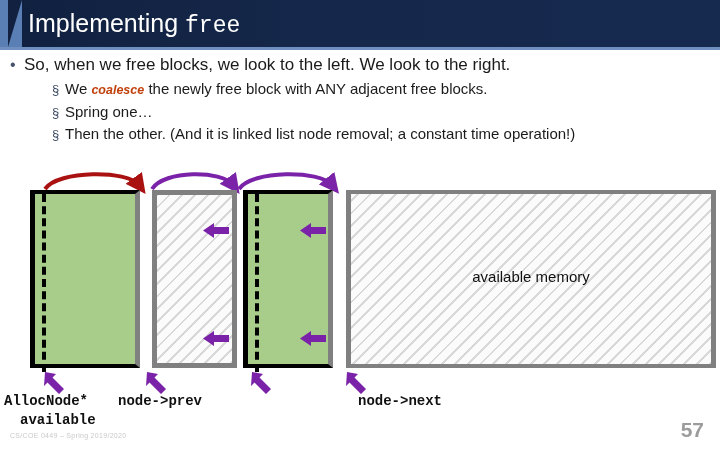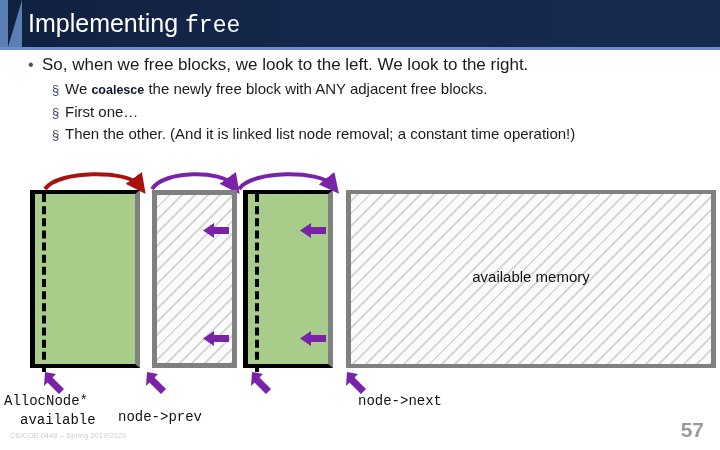--- a/index.html
+++ b/index.html
@@ -36,38 +36,38 @@
     font-size:23px;
   }
   #title-underline{
     position:absolute;left:0;top:47px;width:720px;height:3px;
     background:#6f8fc0;
   }
   
   #bullets{position:absolute;left:0;top:54px;width:720px;}
   .lvl1{
     position:relative;
-    margin:0 0 4px 28px;
+    margin:0 0 4px 10px;
     font-size:17px;color:#1b1b1b;line-height:21px;
     white-space:nowrap;
   }
   .lvl1 .b{
     display:inline-block;width:14px;color:#44526b;font-size:16px;
   }
   .lvl2{
     position:relative;
     margin:0 0 2px 52px;
     font-size:15px;color:#1b1b1b;line-height:19px;
     white-space:nowrap;
   }
   .lvl2 .b{
     display:inline-block;width:13px;color:#3b4a63;font-size:13px;
   }
   .kw{
-    color:#0f172a;font-weight:bold;font-size:12.5px;
+    color:#c2410c;font-weight:bold;font-size:12.5px;font-style:italic;
   }
   
   #diagram{position:absolute;left:0;top:168px;width:580px;height:235px;}
   .block{
     position:absolute;top:22px;height:178px;
     box-sizing:border-box;
   }
   .block.alloc{
     background:#a8cd8a;
     border-left:5px solid #000000;
@@ -100,25 +100,25 @@
   
   #arc-layer{position:absolute;left:0;top:0;width:720px;height:60px;}
   
   .larrow{position:absolute;width:26px;height:15px;}
   
   .uarrow{position:absolute;width:22px;height:24px;}
   
   .codelabel{
     position:absolute;
     font-family:"Liberation Mono", monospace;
-    font-size:14px;color:#111111;white-space:nowrap;
+    font-size:14px;color:#111111;white-space:nowrap;font-weight:bold;
   }
   #label-allocnode{left:4px;top:393px;}
   #label-alloclist{left:20px;top:412px;}
-  #label-nodeprev{left:118px;top:409px;}
+  #label-nodeprev{left:118px;top:393px;}
   #label-nodenext{left:358px;top:393px;}
   
   #footer-course{
     position:absolute;left:10px;top:432px;
     font-size:7px;color:#c9c9c9;letter-spacing:.3px;white-space:nowrap;
   }
   #slide-number{
     position:absolute;right:16px;top:418px;
     font-size:21px;color:#9c9c9c;font-weight:bold;
   }
@@ -140,21 +140,21 @@
 
   <div class="lvl1">
     <span class="b">•</span><span>So, when we free blocks, we look to the left. We look to the right.</span>
   </div>
 
   <div class="lvl2">
     <span class="b">§</span><span>We </span><span class="kw">coalesce</span><span> the newly free block with ANY adjacent free blocks.</span>
   </div>
 
   <div class="lvl2">
-    <span class="b">§</span><span>First one…</span>
+    <span class="b">§</span><span>Spring one…</span>
   </div>
 
   <div class="lvl2">
     <span class="b">§</span><span>Then the other. (And it is linked list node removal; a constant time operation!)</span>
   </div>
 
 </div>
 
 <div id="diagram">
 

